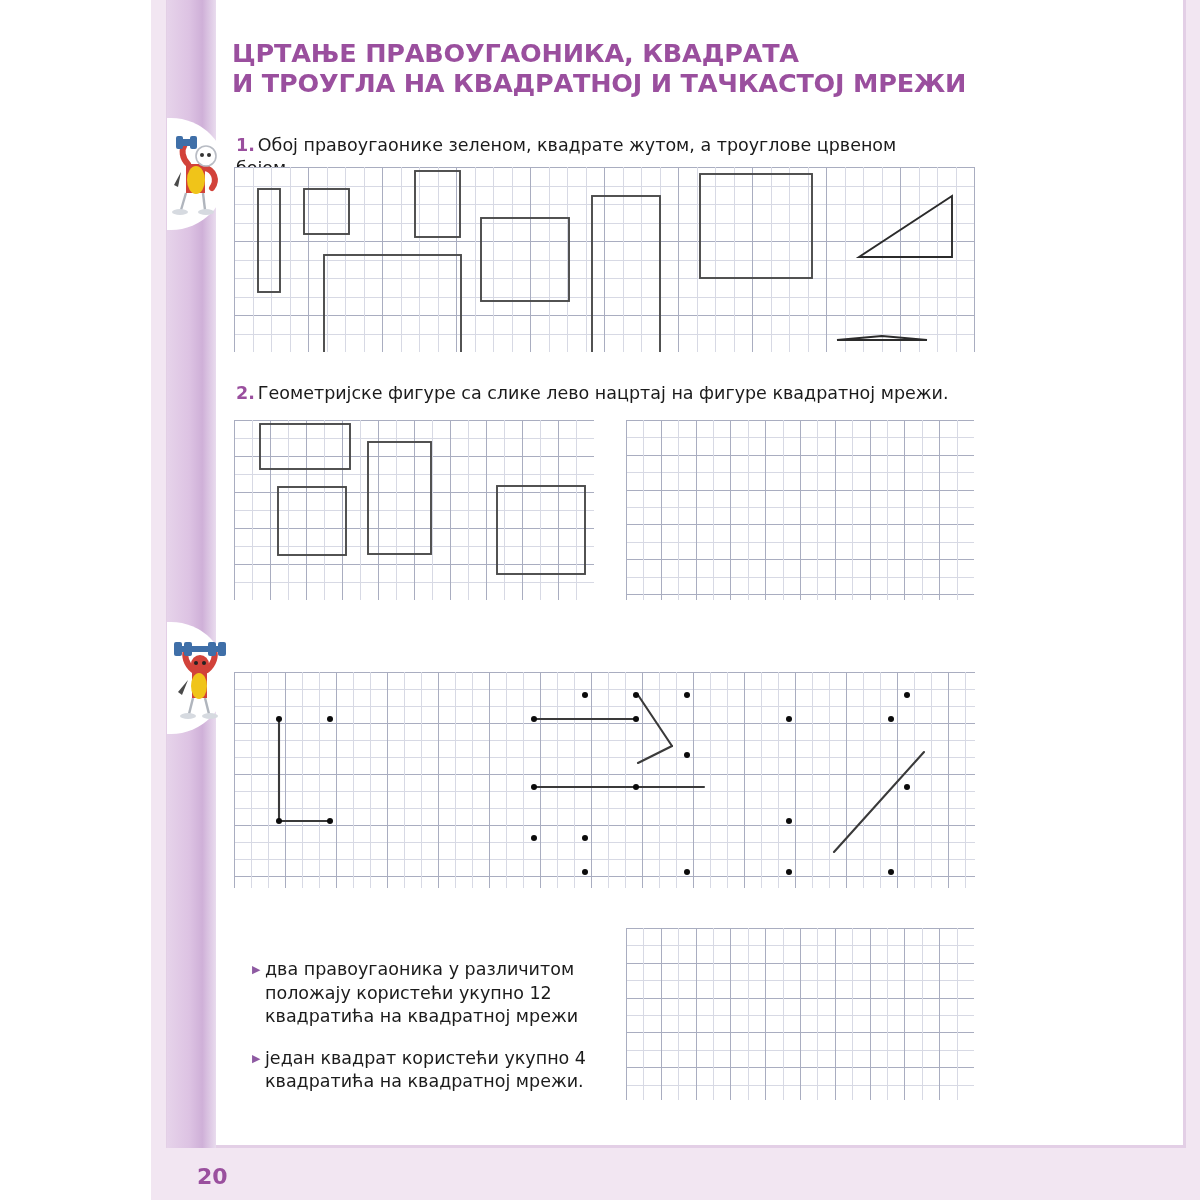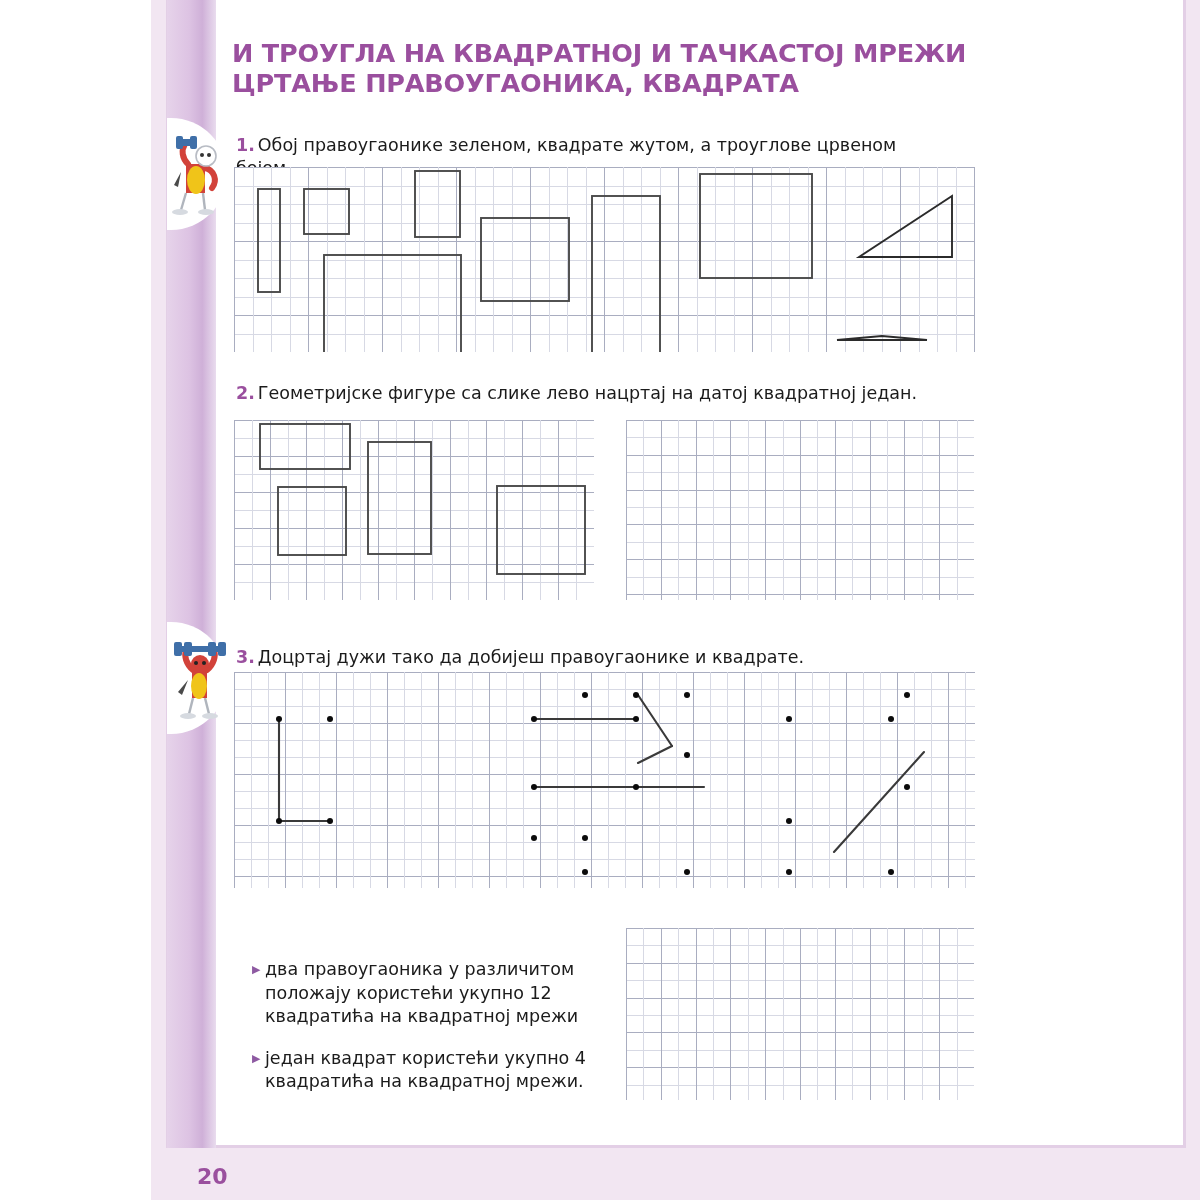--- a/index.html
+++ b/index.html
@@ -110,22 +110,22 @@
 
 <div id="page">
 
   <div class="outer-tint"></div>
   <div class="inner-white"></div>
   <div class="ribbon"></div>
   <div class="notch n1"></div>
   <div class="notch n2"></div>
 
   <div id="title">
+    <span class="title-line">ЦРТАЊЕ ПРАВОУГАОНИКА, КВАДРАТА</span>
     <span class="title-line">И ТРОУГЛА НА КВАДРАТНОЈ И ТАЧКАСТОЈ МРЕЖИ</span>
-    <span class="title-line">ЦРТАЊЕ ПРАВОУГАОНИКА, КВАДРАТА</span>
   </div>
 
   <div class="mascot" style="left:172px;top:130px;">
     <svg viewBox="0 0 56 92">
       <g stroke="#b0b5bd" stroke-width="2.4" fill="none">
         <line x1="14" y1="63" x2="9" y2="80"></line>
         <line x1="31" y1="63" x2="33" y2="80"></line>
       </g>
       <ellipse cx="8" cy="82" rx="8" ry="3" fill="#d6dae0"></ellipse>
       <ellipse cx="34" cy="82" rx="8" ry="3" fill="#d6dae0"></ellipse>
@@ -210,21 +210,21 @@
           <rect x="247" y="51" width="88" height="83" fill="none" stroke="#4a4a4a" stroke-width="1.9"></rect>
           <rect x="358" y="29" width="68" height="158" fill="none" stroke="#4a4a4a" stroke-width="1.9"></rect>
           <rect x="466" y="7" width="112" height="104" fill="none" stroke="#4a4a4a" stroke-width="1.9"></rect>
           <polygon points="625,90 718,29 718,90" fill="none" stroke="#2b2b2b" stroke-width="1.9"></polygon>
           <polygon points="648,169 603,173 693,173" fill="none" stroke="#2b2b2b" stroke-width="1.9"></polygon>
         </svg>
       </div>
     </div>
 
   <div class="task-text" style="left:236px;top:382px;width:740px;">
-    <span class="task-num">2.</span><span>Геометријске фигуре са слике лево нацртај на датој квадратној један.</span>
+    <span class="task-num">2.</span><span>Геометријске фигуре са слике лево нацртај на фигуре квадратној мрежи.</span>
   </div>
 
   <div class="grid-panel" id="panel-1" style="left: 234px; top: 420px; width: 360px; height: 180px;">
       <div class="gl h major" style="top: 0px; width: 360px;"></div>
       <div class="gl h" style="top: 18px; width: 360px;"></div>
       <div class="gl h major" style="top: 36px; width: 360px;"></div>
       <div class="gl h" style="top: 54px; width: 360px;"></div>
       <div class="gl h major" style="top: 72px; width: 360px;"></div>
       <div class="gl h" style="top: 90px; width: 360px;"></div>
       <div class="gl h major" style="top: 108px; width: 360px;"></div>
@@ -313,23 +313,20 @@
         <rect x="2" y="8" width="8" height="14" rx="2"></rect>
         <rect x="12" y="8" width="8" height="14" rx="2"></rect>
         <rect x="36" y="8" width="8" height="14" rx="2"></rect>
         <rect x="46" y="8" width="8" height="14" rx="2"></rect>
         <rect x="9" y="12" width="38" height="6"></rect>
       </g>
       <path d="M16 46 L6 58 L10 61 Z" fill="#4a4a4a"></path>
     </svg>
   </div>
 
-  <div class="task-text" style="left:236px;top:646px;width:720px;">
-    <span class="task-num">3.</span><span>Доцртај дужи тако да добијеш правоугаонике и квадрате.</span>
-  </div>
 
   <div class="grid-panel" id="panel-3" style="left: 234px; top: 672px; width: 741px; height: 216px;">
       <div class="gl h major" style="top: 0px; width: 741px;"></div>
       <div class="gl h" style="top: 17px; width: 741px;"></div>
       <div class="gl h" style="top: 34px; width: 741px;"></div>
       <div class="gl h major" style="top: 51px; width: 741px;"></div>
       <div class="gl h" style="top: 68px; width: 741px;"></div>
       <div class="gl h" style="top: 85px; width: 741px;"></div>
       <div class="gl h major" style="top: 102px; width: 741px;"></div>
       <div class="gl h" style="top: 119px; width: 741px;"></div>

